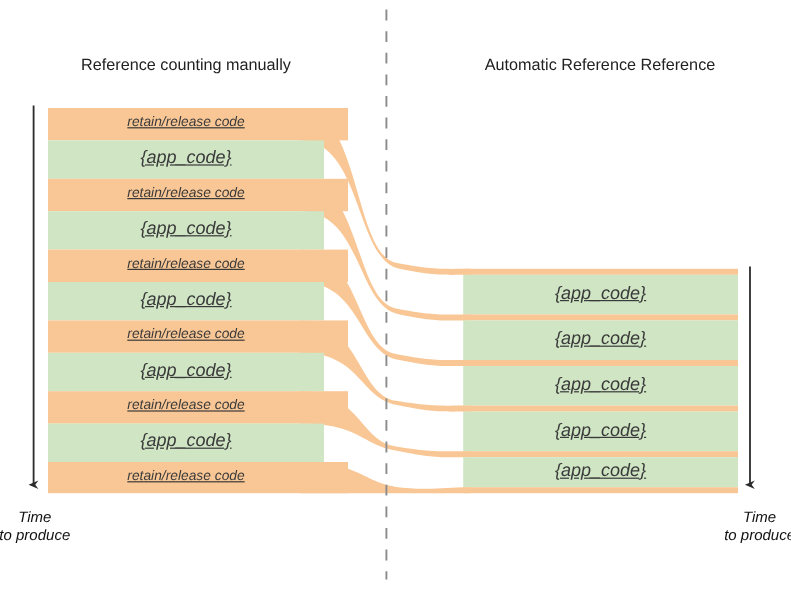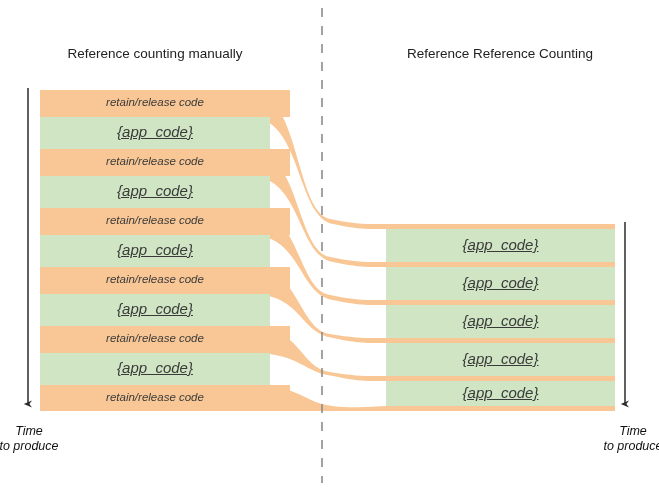--- a/index.html
+++ b/index.html
@@ -12,21 +12,21 @@
     font-family:"Liberation Sans",sans-serif;color:#222;
     white-space:nowrap;
   }
   #title-left{left:25px;top:46px;width:260px;}
   #title-right{left:370px;top:46px;width:260px;}
   .bar-label{
     position:absolute;text-align:center;white-space:nowrap;
     font-family:"Liberation Sans",sans-serif;
     font-style:italic;color:#3a3a3a;
   }
-  .label-retain{font-size:11.5px;}
+  .label-retain{font-size:11.5px;text-decoration:underline;}
   .label-app{font-size:15px;text-decoration:underline;}
   .axis-caption{
     position:absolute;text-align:center;font-size:12.5px;line-height:15px;
     font-family:"Liberation Sans",sans-serif;font-style:italic;color:#111;
     white-space:nowrap;
   }
   #caption-left{left:-26px;top:424px;width:110px;}
   #caption-right{left:578px;top:424px;width:110px;}
   .cap-line{display:block;}
 </style>
@@ -91,21 +91,21 @@
       <rect x="386" y="406" width="229" height="5" fill="#f9c795"></rect>
     </g>
 
     <line x1="322" y1="8" x2="322" y2="483" stroke="#8c8c8c" stroke-width="1.6" stroke-dasharray="9 9"></line>
 
     <line x1="28" y1="88" x2="28" y2="404" stroke="#2b2b2b" stroke-width="1.5" marker-end="url(#arrowhead)"></line>
     <line x1="625" y1="222" x2="625" y2="404" stroke="#2b2b2b" stroke-width="1.5" marker-end="url(#arrowhead)"></line>
   </svg>
 
   <div class="col-title" id="title-left">Reference counting manually</div>
-  <div class="col-title" id="title-right">Reference Reference Counting</div>
+  <div class="col-title" id="title-right">Automatic Reference Reference</div>
 
   <div class="bar-label label-retain" style="left:40px;top:96px;width:230px;">retain/release code</div>
   <div class="bar-label label-app" style="left:40px;top:123px;width:230px;">{app_code}</div>
 
   <div class="bar-label label-retain" style="left:40px;top:155px;width:230px;">retain/release code</div>
   <div class="bar-label label-app" style="left:40px;top:182px;width:230px;">{app_code}</div>
 
   <div class="bar-label label-retain" style="left:40px;top:214px;width:230px;">retain/release code</div>
   <div class="bar-label label-app" style="left:40px;top:241px;width:230px;">{app_code}</div>
 

